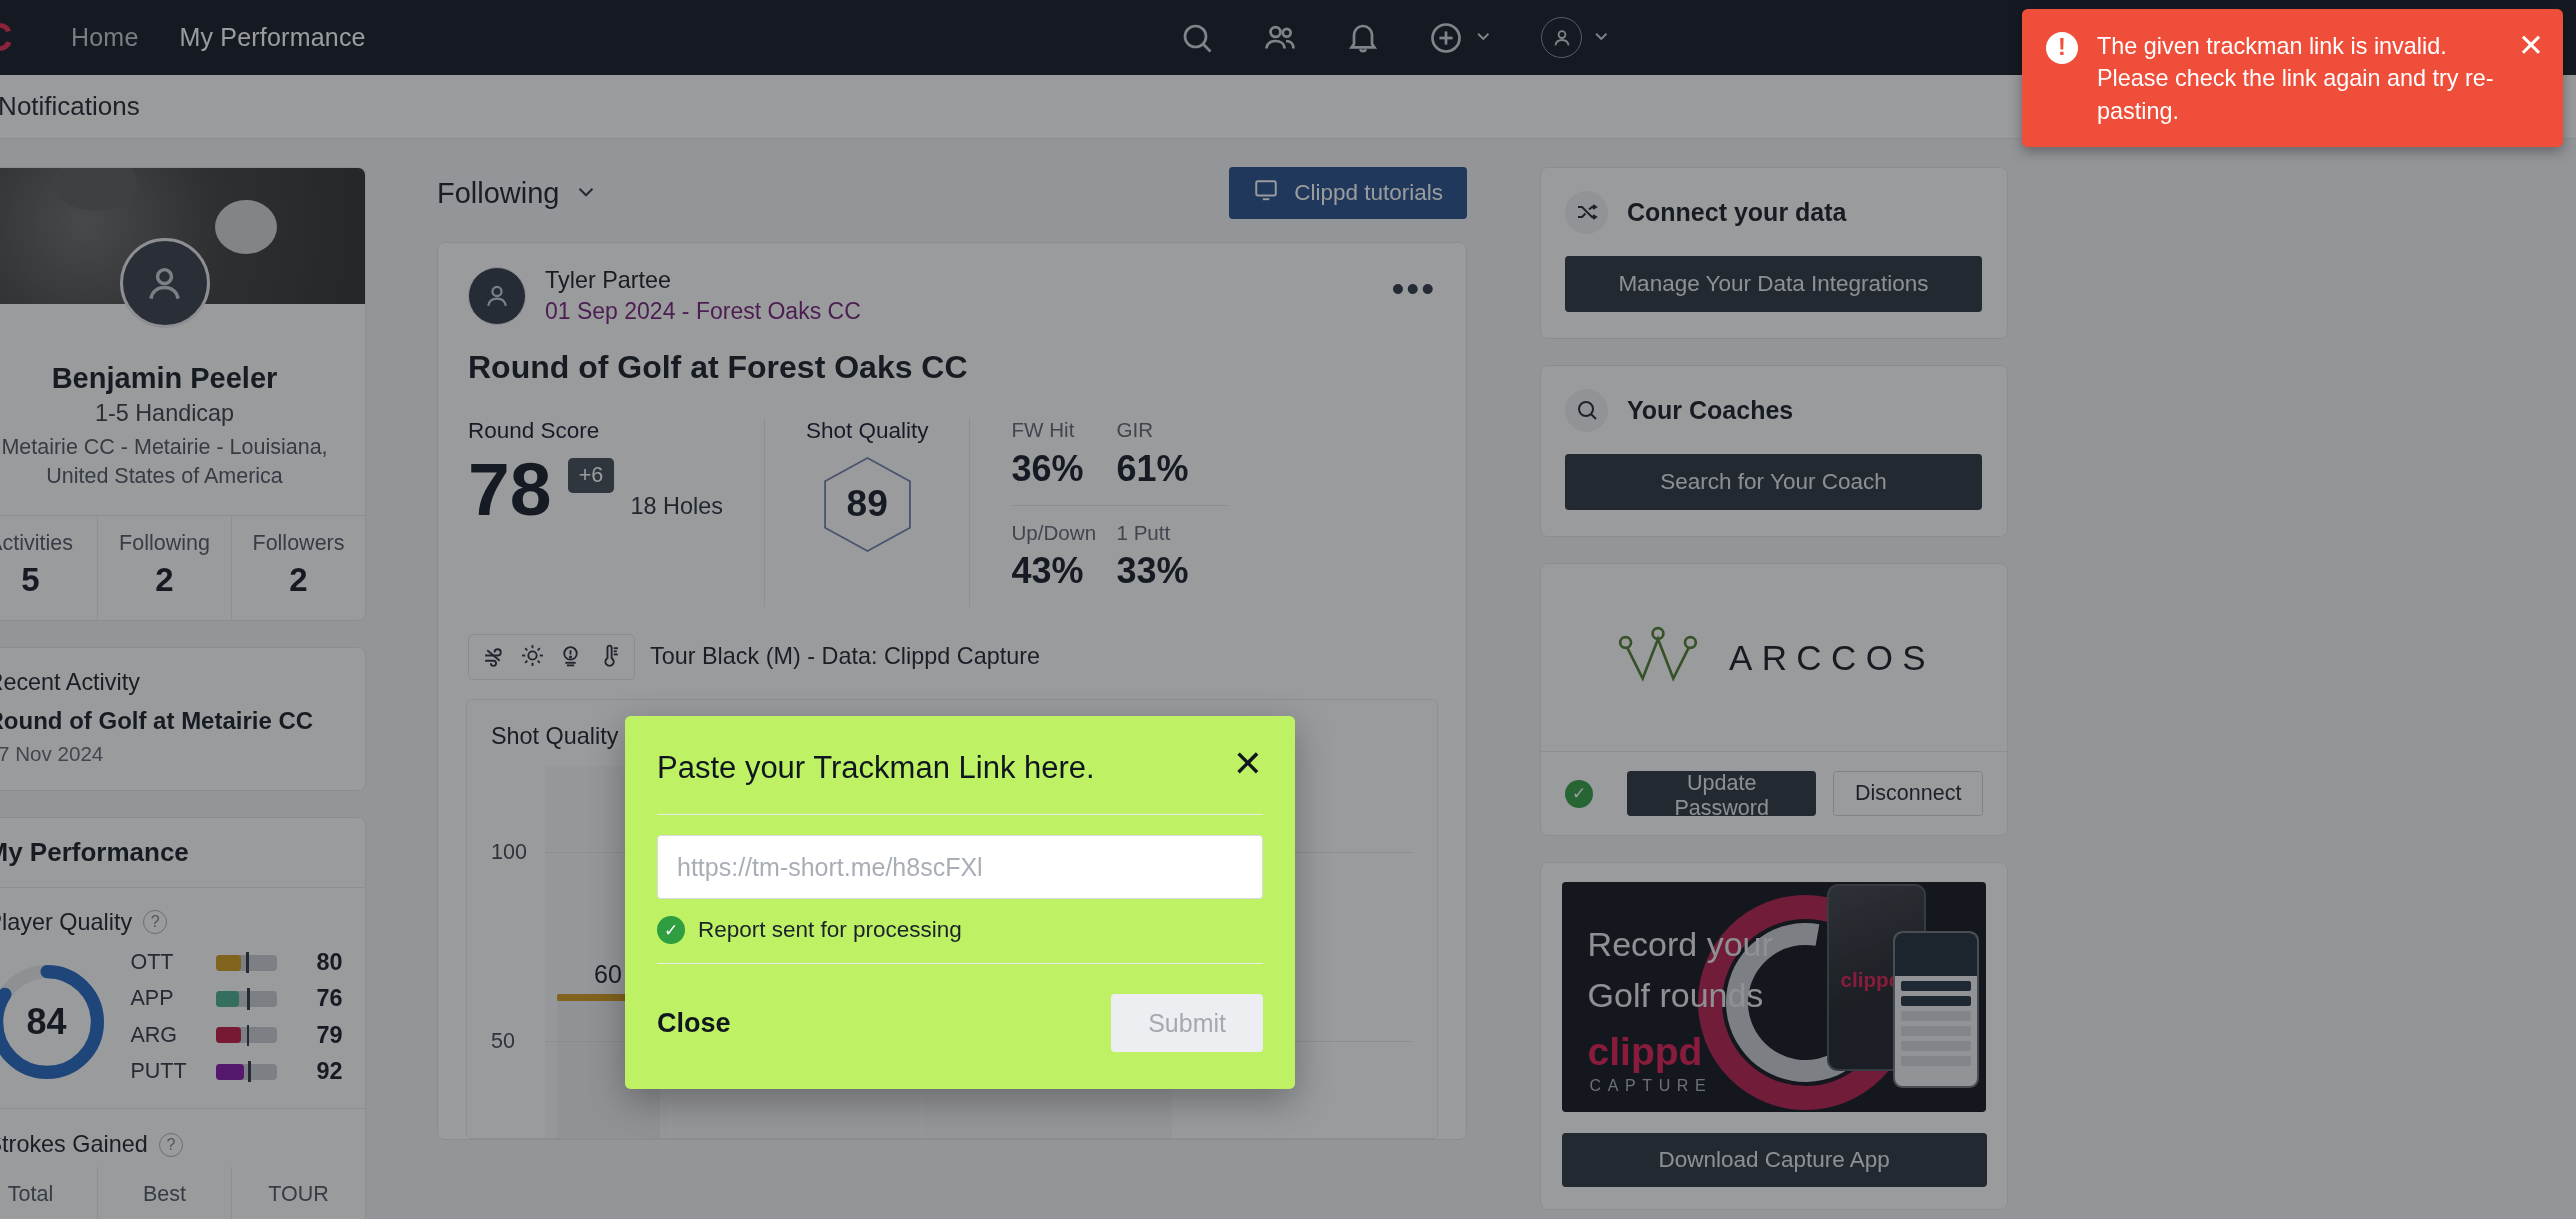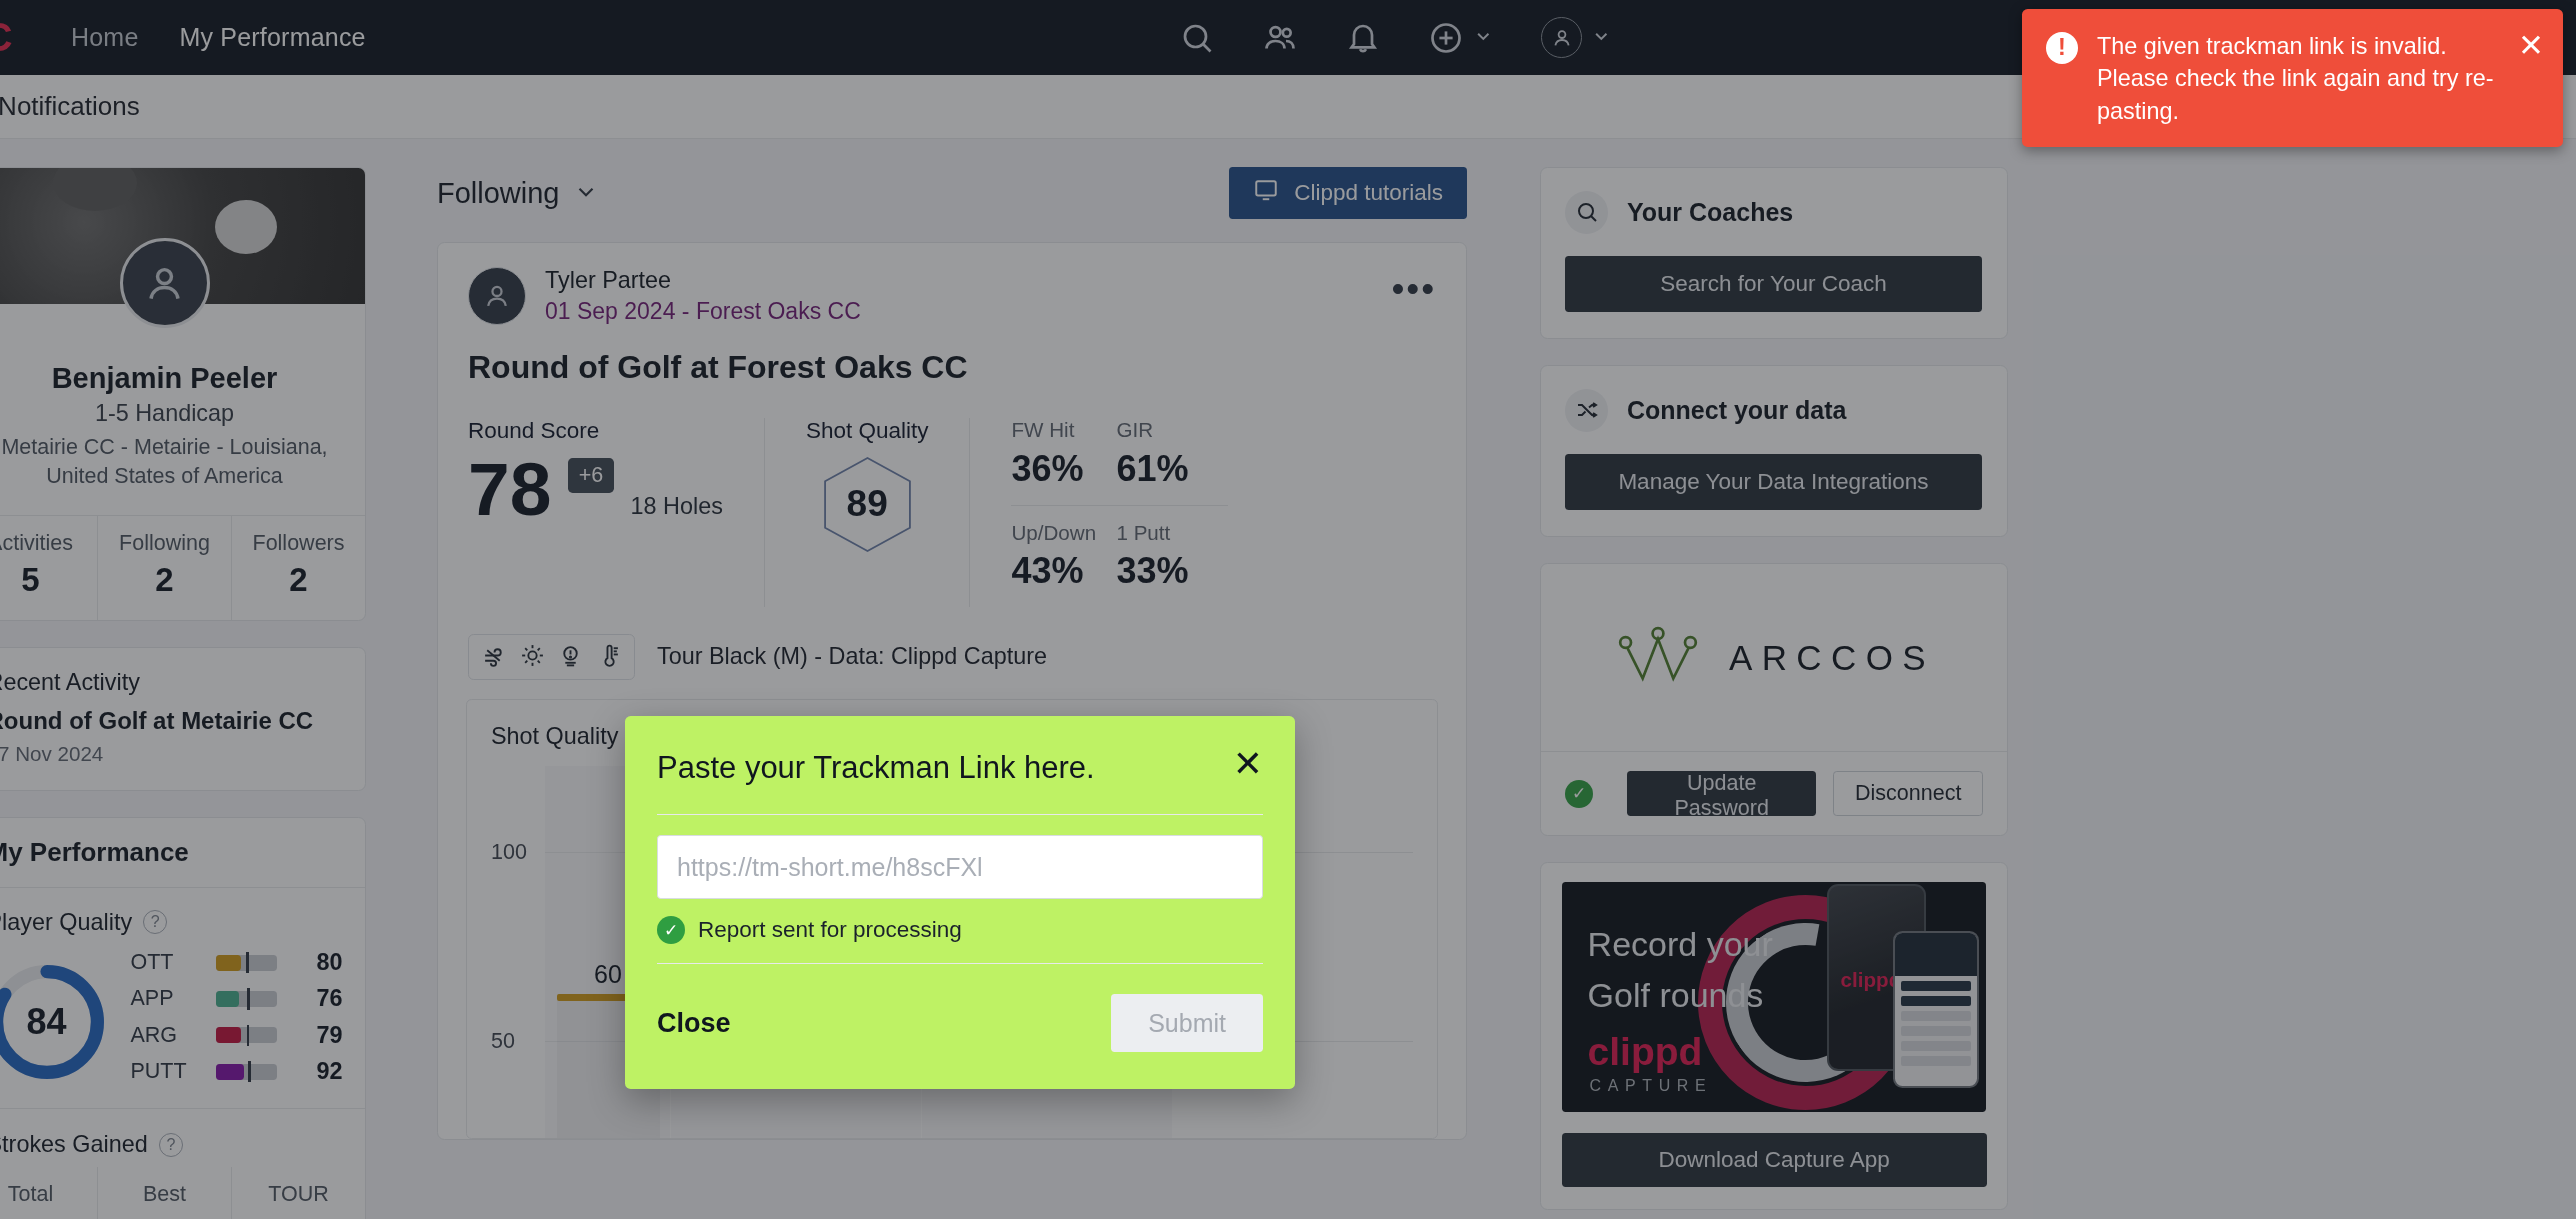--- a/index.html
+++ b/index.html
@@ -192,21 +192,21 @@
   .hexnum {
     position: absolute; inset: 0; display:flex; align-items:center; justify-content:center;
     font-size: 37px; font-weight: 700; color: #0f1622;
   }
   .mini-grid { display: grid; grid-template-columns: 105px 112px; row-gap: 0; }
   .mini-cell { padding: 0 0 15px; }
   .mini-cell.bot { border-top: 0.9px solid #e7e9ec; padding-top: 15px; }
   .mini-label { font-size: 20.6px; color: #5d6470; }
   .mini-val { font-size: 36px; font-weight: 700; color: #0f1622; margin-top: 5.6px; }
 
-  .chip-row { display: flex; align-items: center; gap: 22px; padding: 0 30px 0; margin-top: 5.6px; }
+  .chip-row { display: flex; align-items: center; gap: 15px; padding: 0 30px 0; margin-top: 5.6px; }
   .weather-chip {
     display: flex; align-items: center; gap: 13px;
     border: 0.9px solid #dfe2e7; border-radius: 5.6px; padding: 8.4px 13px;
   }
   .weather-chip svg { width: 25px; height: 25px; color: #222a35; }
   .chip-text { font-size: 23.4px; color: #171d27; }
 
   .chart-box { margin: 19px 28px 0; border: 0.9px solid #e7e9ec; border-radius: 5.6px; padding: 22.5px 24px 0; height: 440px; position: relative; }
   .chart-title { font-size: 23.4px; color: #141b25; }
   .plot { position: absolute; left: 24px; right: 24px; top: 66px; bottom: 0; }
@@ -657,43 +657,43 @@
         </div>
       </div>
     </div>
 
     <div class="col-right">
 
       <div class="card">
         <div class="rc-head">
           <span class="rc-icon">
             <svg viewBox="0 0 24 24" fill="none" stroke="currentColor" stroke-width="2">
-              <circle cx="11" cy="11" r="7"></circle>
-                <line x1="16.2" y1="16.2" x2="21" y2="21"></line>
-            </svg>
-          </span>
-          <span class="rc-title">Your Coaches</span>
-        </div>
-        <button class="rc-btn">Search for Your Coach</button>
-      </div>
-
-      <div class="card">
-        <div class="rc-head">
-          <span class="rc-icon">
-            <svg viewBox="0 0 24 24" fill="none" stroke="currentColor" stroke-width="2">
               <path d="M3 7h4l10 10h4"></path>
                 <polyline points="18,19 21,17 18,15"></polyline>
               <path d="M3 17h4l3.5-3.5"></path>
                 <path d="M14 9.5L17 7h4"></path>
                 <polyline points="18,9 21,7 18,5"></polyline>
             </svg>
           </span>
           <span class="rc-title">Connect your data</span>
         </div>
         <button class="rc-btn">Manage Your Data Integrations</button>
+      </div>
+
+      <div class="card">
+        <div class="rc-head">
+          <span class="rc-icon">
+            <svg viewBox="0 0 24 24" fill="none" stroke="currentColor" stroke-width="2">
+              <circle cx="11" cy="11" r="7"></circle>
+                <line x1="16.2" y1="16.2" x2="21" y2="21"></line>
+            </svg>
+          </span>
+          <span class="rc-title">Your Coaches</span>
+        </div>
+        <button class="rc-btn">Search for Your Coach</button>
       </div>
 
       <div class="card">
         <div class="arccos-area">
           <span class="arccos-logo">
             <svg viewBox="0 0 100 70" fill="none" stroke="#4b7a2b" stroke-width="3">
               <circle cx="14" cy="20" r="6"></circle>
                 <circle cx="50" cy="10" r="6"></circle>
                 <circle cx="86" cy="20" r="6"></circle>
               <path d="M16 26 L33 60 L50 16 L67 60 L84 26"></path>

